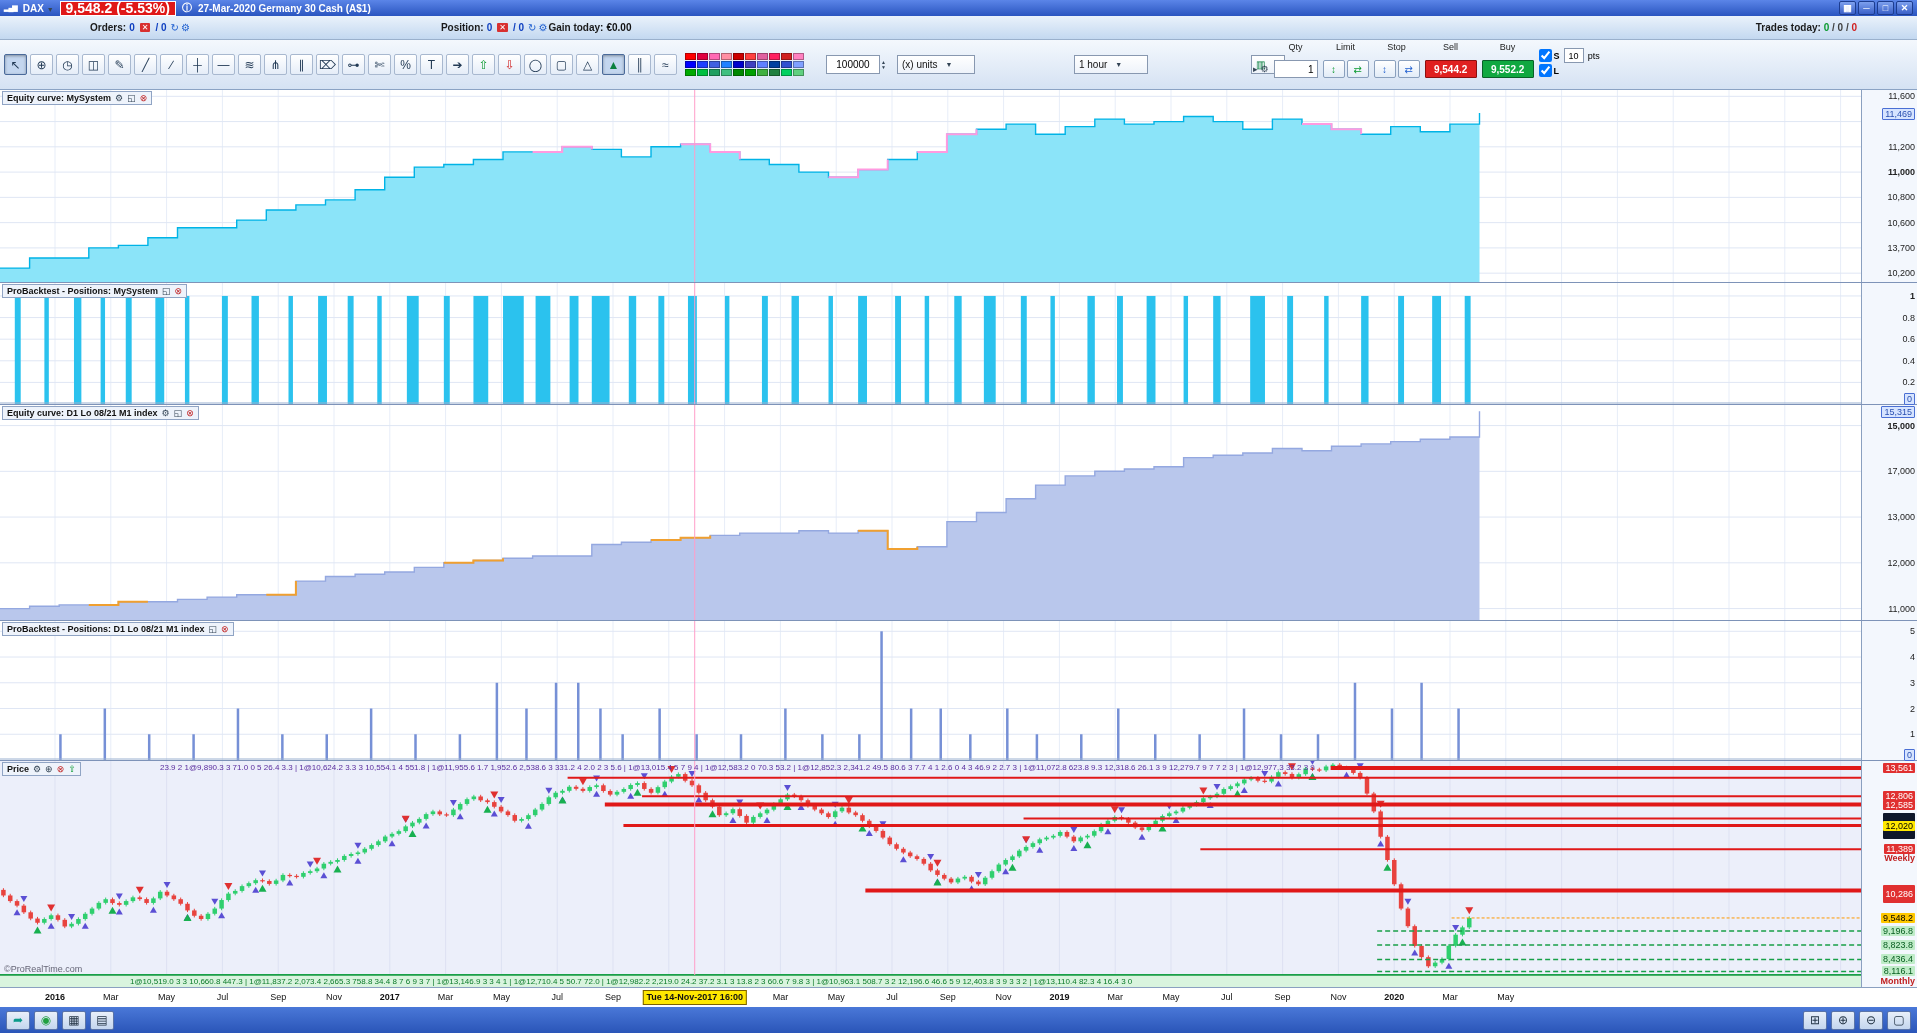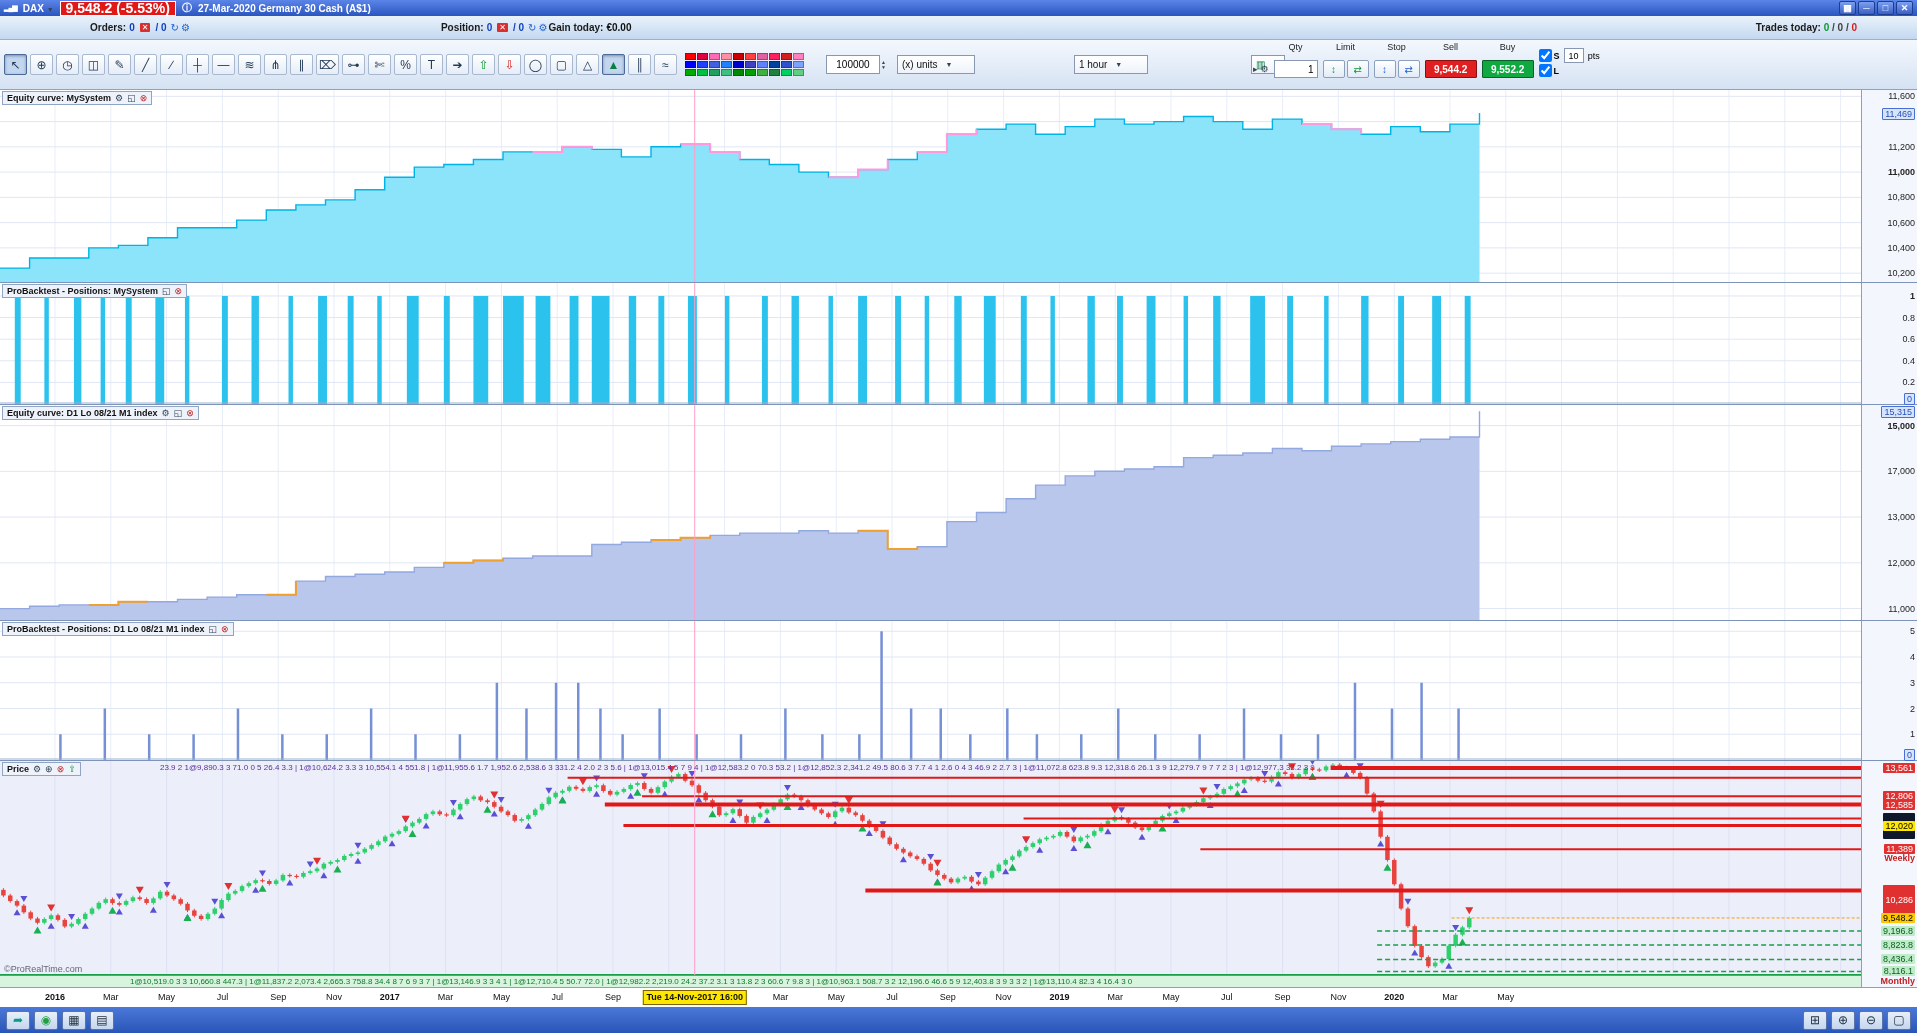--- a/index.html
+++ b/index.html
@@ -314,21 +314,21 @@
           <line x1="694.7113" y1="0" x2="694.7113" y2="192" stroke="#ff9ec8" stroke-width="1"></line>
         </svg>
       </div>
     <div class="axis">
         <div class="alab" style="top: 1.31579px;">11,600</div>
         <div class="alab" style="top: 17.8632px; color: rgb(42, 80, 176); background: rgb(214, 228, 255); border: 1px solid rgb(74, 111, 212); padding: 0px 2px;">11,469</div>
         <div class="alab" style="top: 51.8421px;">11,200</div>
         <div class="alab" style="top: 77.1053px; font-weight: bold;">11,000</div>
         <div class="alab" style="top: 102.368px;">10,800</div>
         <div class="alab" style="top: 127.632px;">10,600</div>
-        <div class="alab" style="top: 152.895px;">10,400</div>
+        <div class="alab" style="top: 152.895px;">13,700</div>
         <div class="alab" style="top: 178.158px;">10,200</div>
       </div>
   </div>
 
   <div class="panel" style="height:122px">
     <div class="plot">
       <div class="ptag">
         <span>ProBacktest - Positions: MySystem</span>
         <span class="ptag-i">◱</span>
         <span class="ptag-i close">⊗</span>
@@ -1205,21 +1205,21 @@
         </svg>
       </div>
     <div class="axis">
         <div class="alab" style="top: 2.06017px; color: rgb(255, 255, 255); background: rgb(224, 48, 48); padding: 0px 2px;">13,561</div>
         <div class="alab" style="top: 30.2635px; color: rgb(255, 255, 255); background: rgb(224, 48, 48); padding: 0px 2px;">12,806</div>
         <div class="alab" style="top: 38.519px; color: rgb(255, 255, 255); background: rgb(224, 48, 48); padding: 0px 2px;">12,585</div>
         <div class="alab" style="top: 52.4152px; color: rgb(255, 255, 255); background: #0f172a; padding: 8px 2px;">12,213</div>
         <div class="alab" style="top: 59.6248px; color: rgb(0, 0, 0); background: rgb(255, 232, 0); padding: 0px 2px;">12,020</div>
         <div class="alab" style="top: 83.196px; color: rgb(255, 255, 255); background: rgb(224, 48, 48); padding: 0px 2px;">11,389</div>
         <div class="alab" style="top: 92.124px; font-weight: bold; color: rgb(192, 32, 32);">Weekly</div>
-        <div class="alab" style="top: 124.399px; color: rgb(255, 255, 255); background: rgb(224, 48, 48); padding: 10px 2px;">10,286</div>
+        <div class="alab" style="top: 124.399px; color: rgb(255, 255, 255); background: rgb(224, 48, 48); padding: 4px 2px;">10,286</div>
         <div class="alab" style="top: 151.96px; color: rgb(0, 0, 0); background: rgb(255, 200, 0); padding: 0px 2px;">9,548.2</div>
         <div class="alab" style="top: 165.086px; color: rgb(8, 94, 32); background: rgb(191, 236, 200); padding: 0px 2px;">9,196.8</div>
         <div class="alab" style="top: 179.02px; color: rgb(8, 94, 32); background: rgb(191, 236, 200); padding: 0px 2px;">8,823.8</div>
         <div class="alab" style="top: 193.492px; color: rgb(8, 94, 32); background: rgb(191, 236, 200); padding: 0px 2px;">8,436.4</div>
         <div class="alab" style="top: 205.456px; color: rgb(8, 94, 32); background: rgb(191, 236, 200); padding: 0px 2px;">8,116.1</div>
         <div class="alab" style="top: 215px; font-weight: bold; color: rgb(192, 32, 32);">Monthly</div>
       </div>
   </div>
 
 </div>

